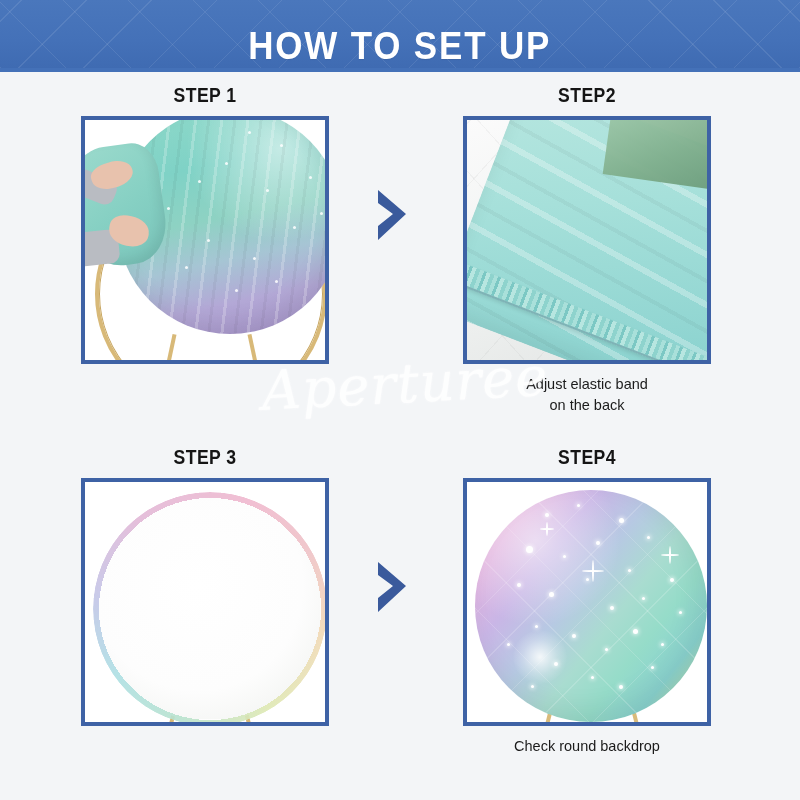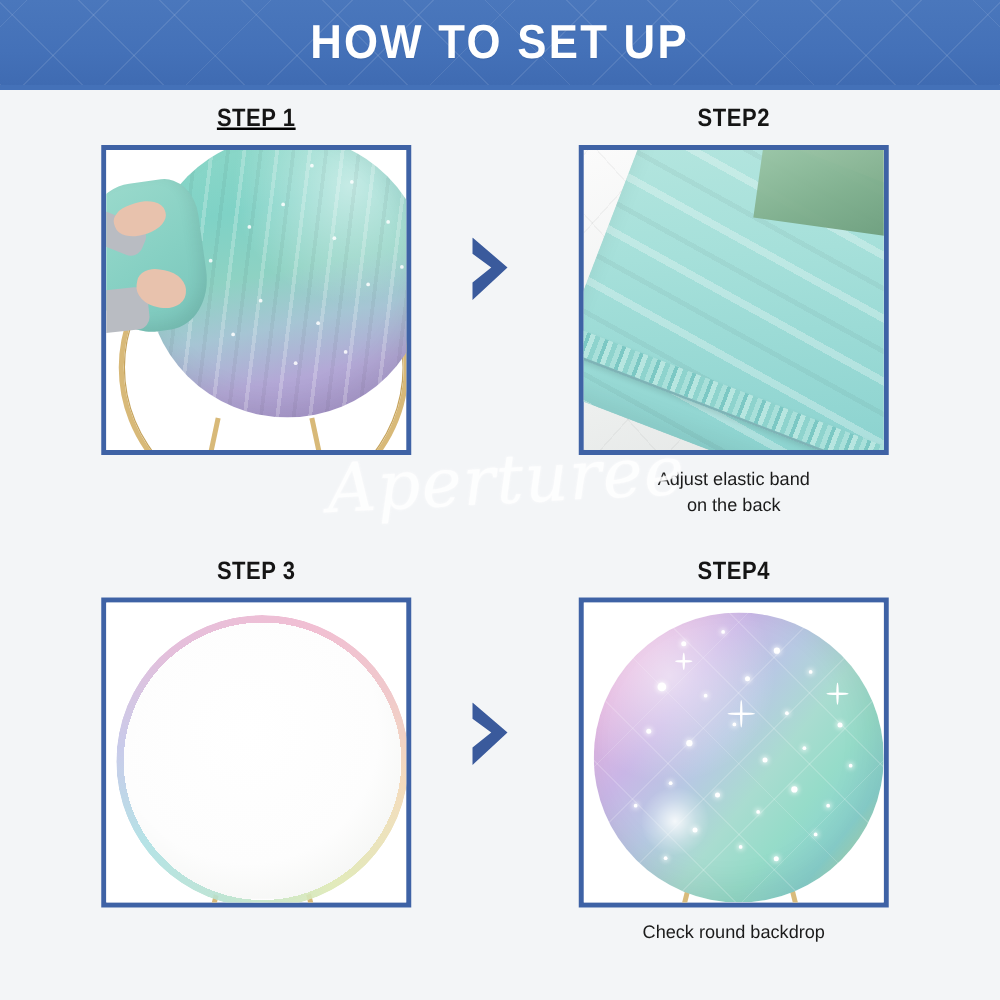--- a/index.html
+++ b/index.html
@@ -16,21 +16,21 @@
   .banner {
     position: absolute;
     left: 0; top: 0;
     width: 800px; height: 68px;
     background-color: #4471b8;
     background-image:
       repeating-linear-gradient(45deg, rgba(255,255,255,0.09) 0 1px, rgba(255,255,255,0) 1px 46px),
       repeating-linear-gradient(-45deg, rgba(255,255,255,0.09) 0 1px, rgba(255,255,255,0) 1px 46px),
       linear-gradient(180deg,#4a77bc 0%, #4471b8 60%, #3f6bb2 100%);
     display: flex;
-    align-items: center;
+    align-items: flex-end;
     justify-content: center;
     overflow: hidden;
   }
   .banner-title {
     color: #ffffff;
     font-family: "Liberation Sans Narrow", "Liberation Sans", sans-serif;
     font-weight: 700;
     font-size: 38px;
     letter-spacing: 2px;
     transform: scaleX(0.92);
@@ -44,21 +44,21 @@
     background: #4471b8;
   }
 
   
   .grid {
     position: absolute;
     left: 0; top: 72px;
     width: 800px; height: 728px;
   }
   .cell { position: absolute; }
-  .cell-1 { left: 70px;  top: 10px; width: 270px; height: 340px; text-decoration: underline; }
+  .cell-1 { left: 70px;  top: 10px; width: 270px; height: 340px; }
   .cell-2 { left: 452px; top: 10px; width: 270px; height: 340px; }
   .cell-3 { left: 70px;  top: 372px; width: 270px; height: 340px; }
   .cell-4 { left: 452px; top: 372px; width: 270px; height: 340px; }
 
   .step-label {
     text-align: center;
     font-family: "Liberation Sans Narrow", "Liberation Sans", sans-serif;
     font-weight: 700;
     font-size: 20px;
     color: #151515;

